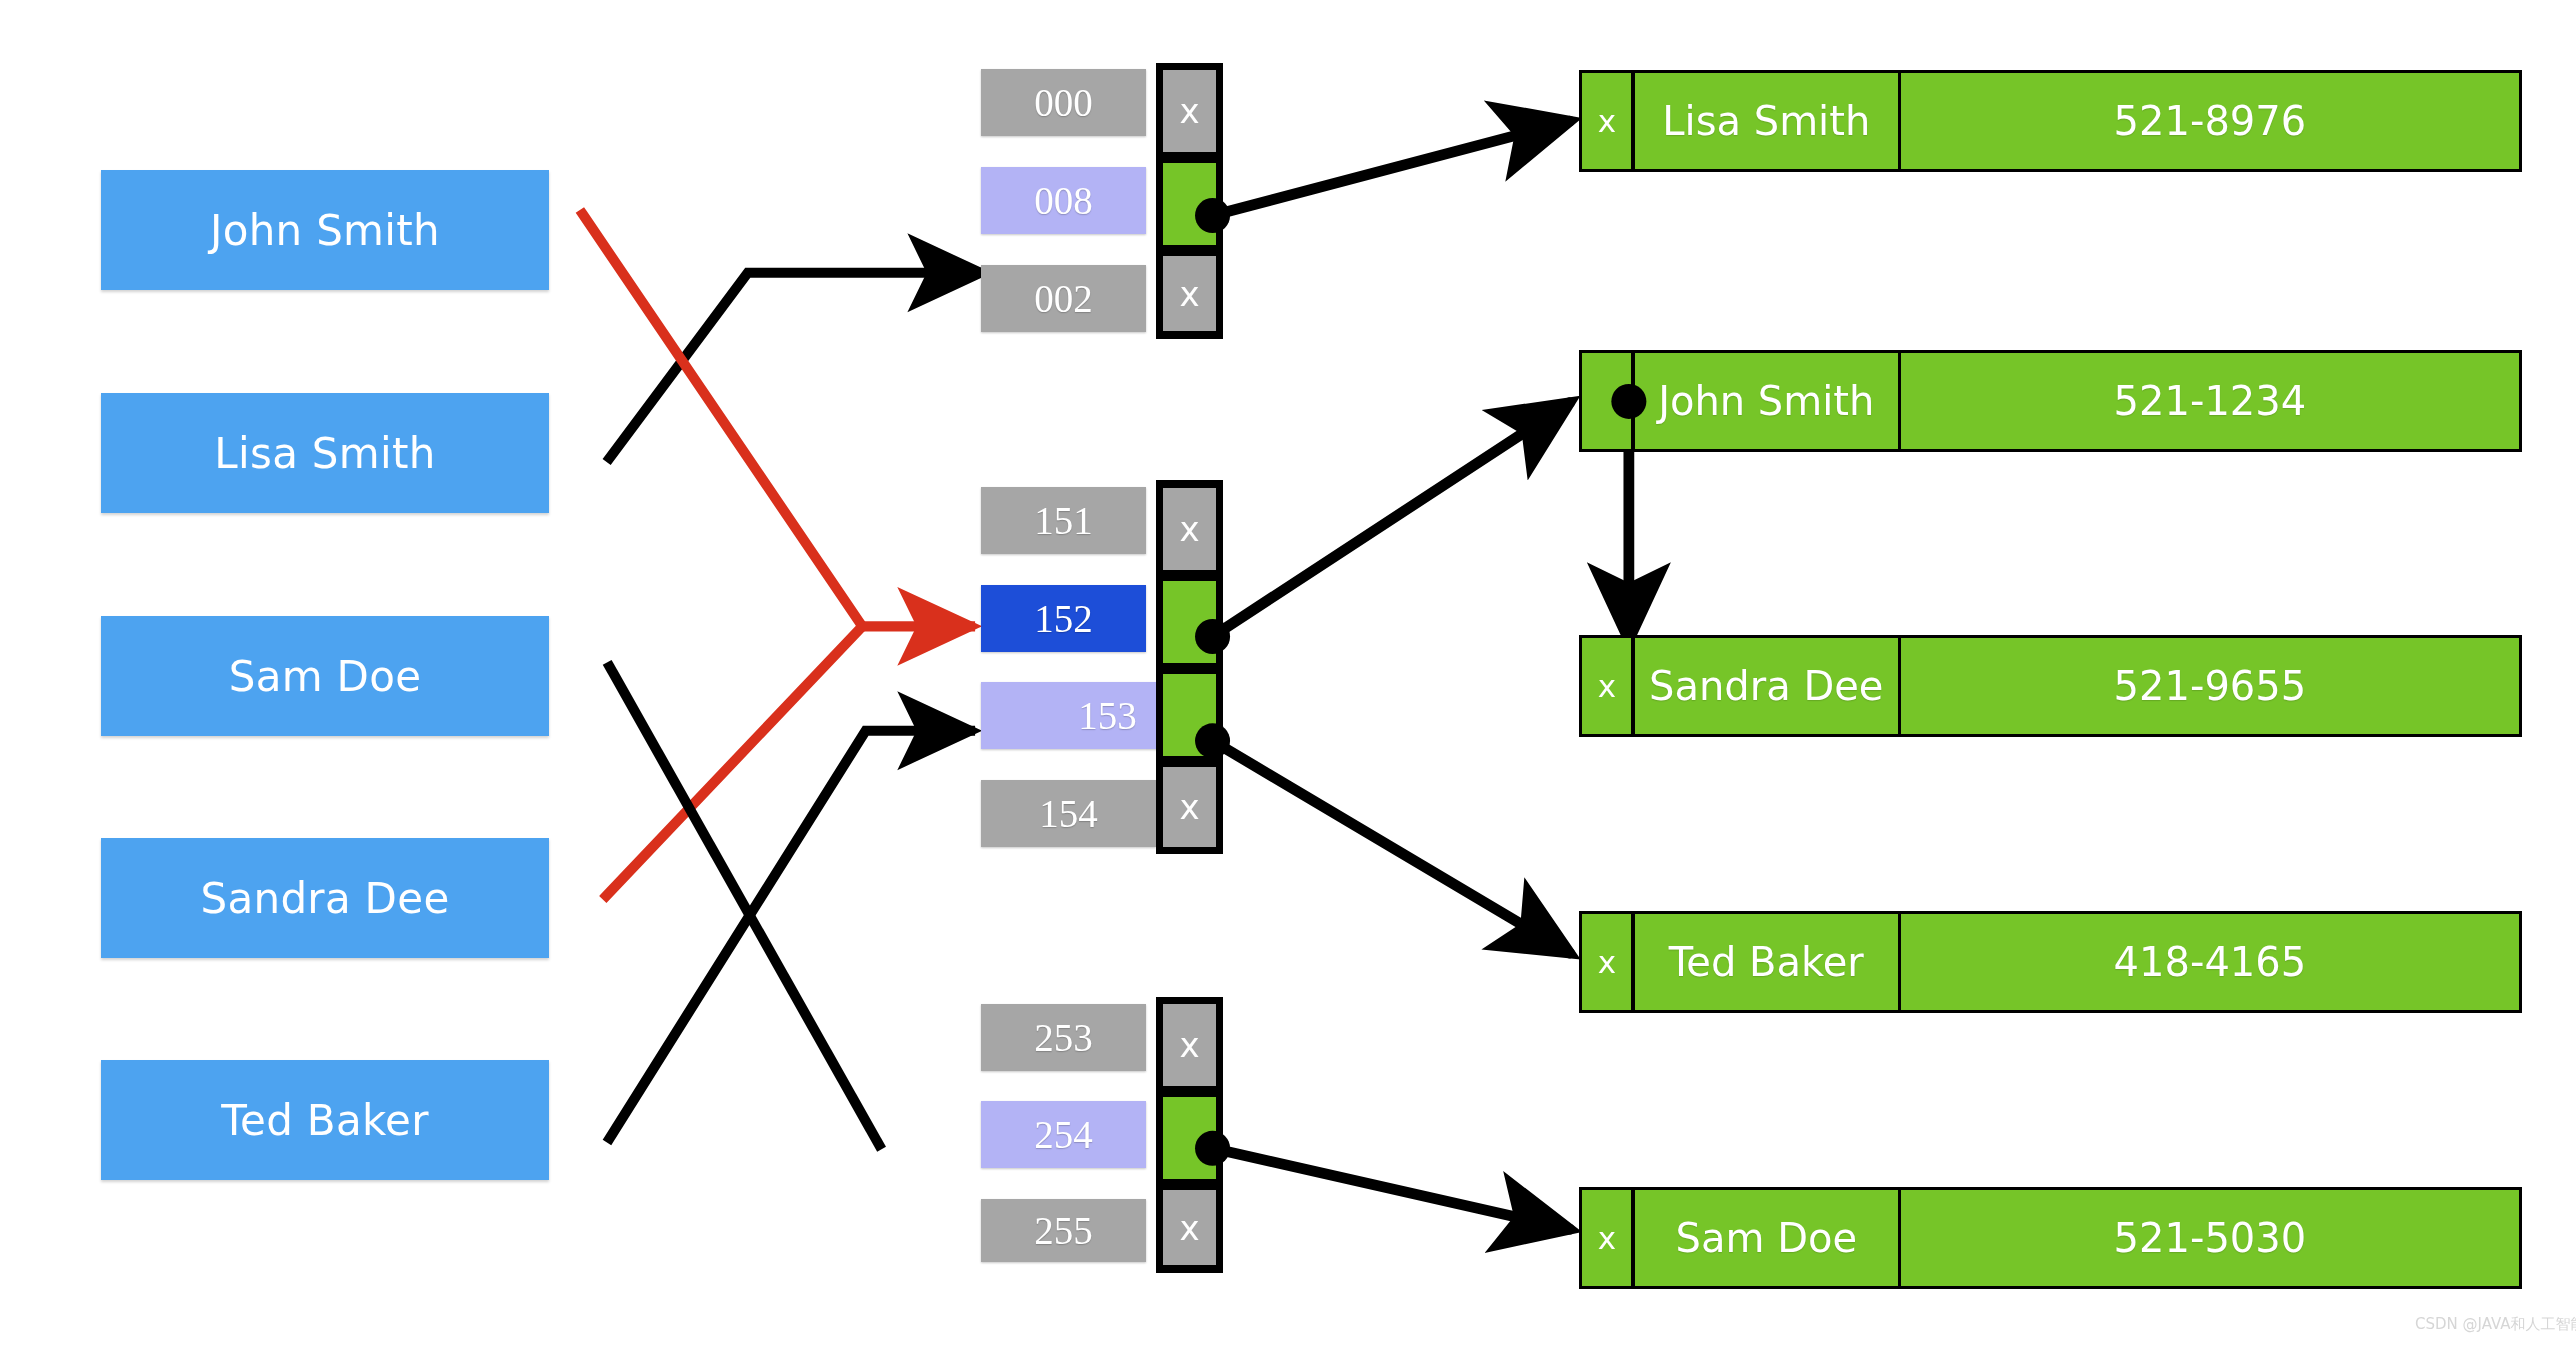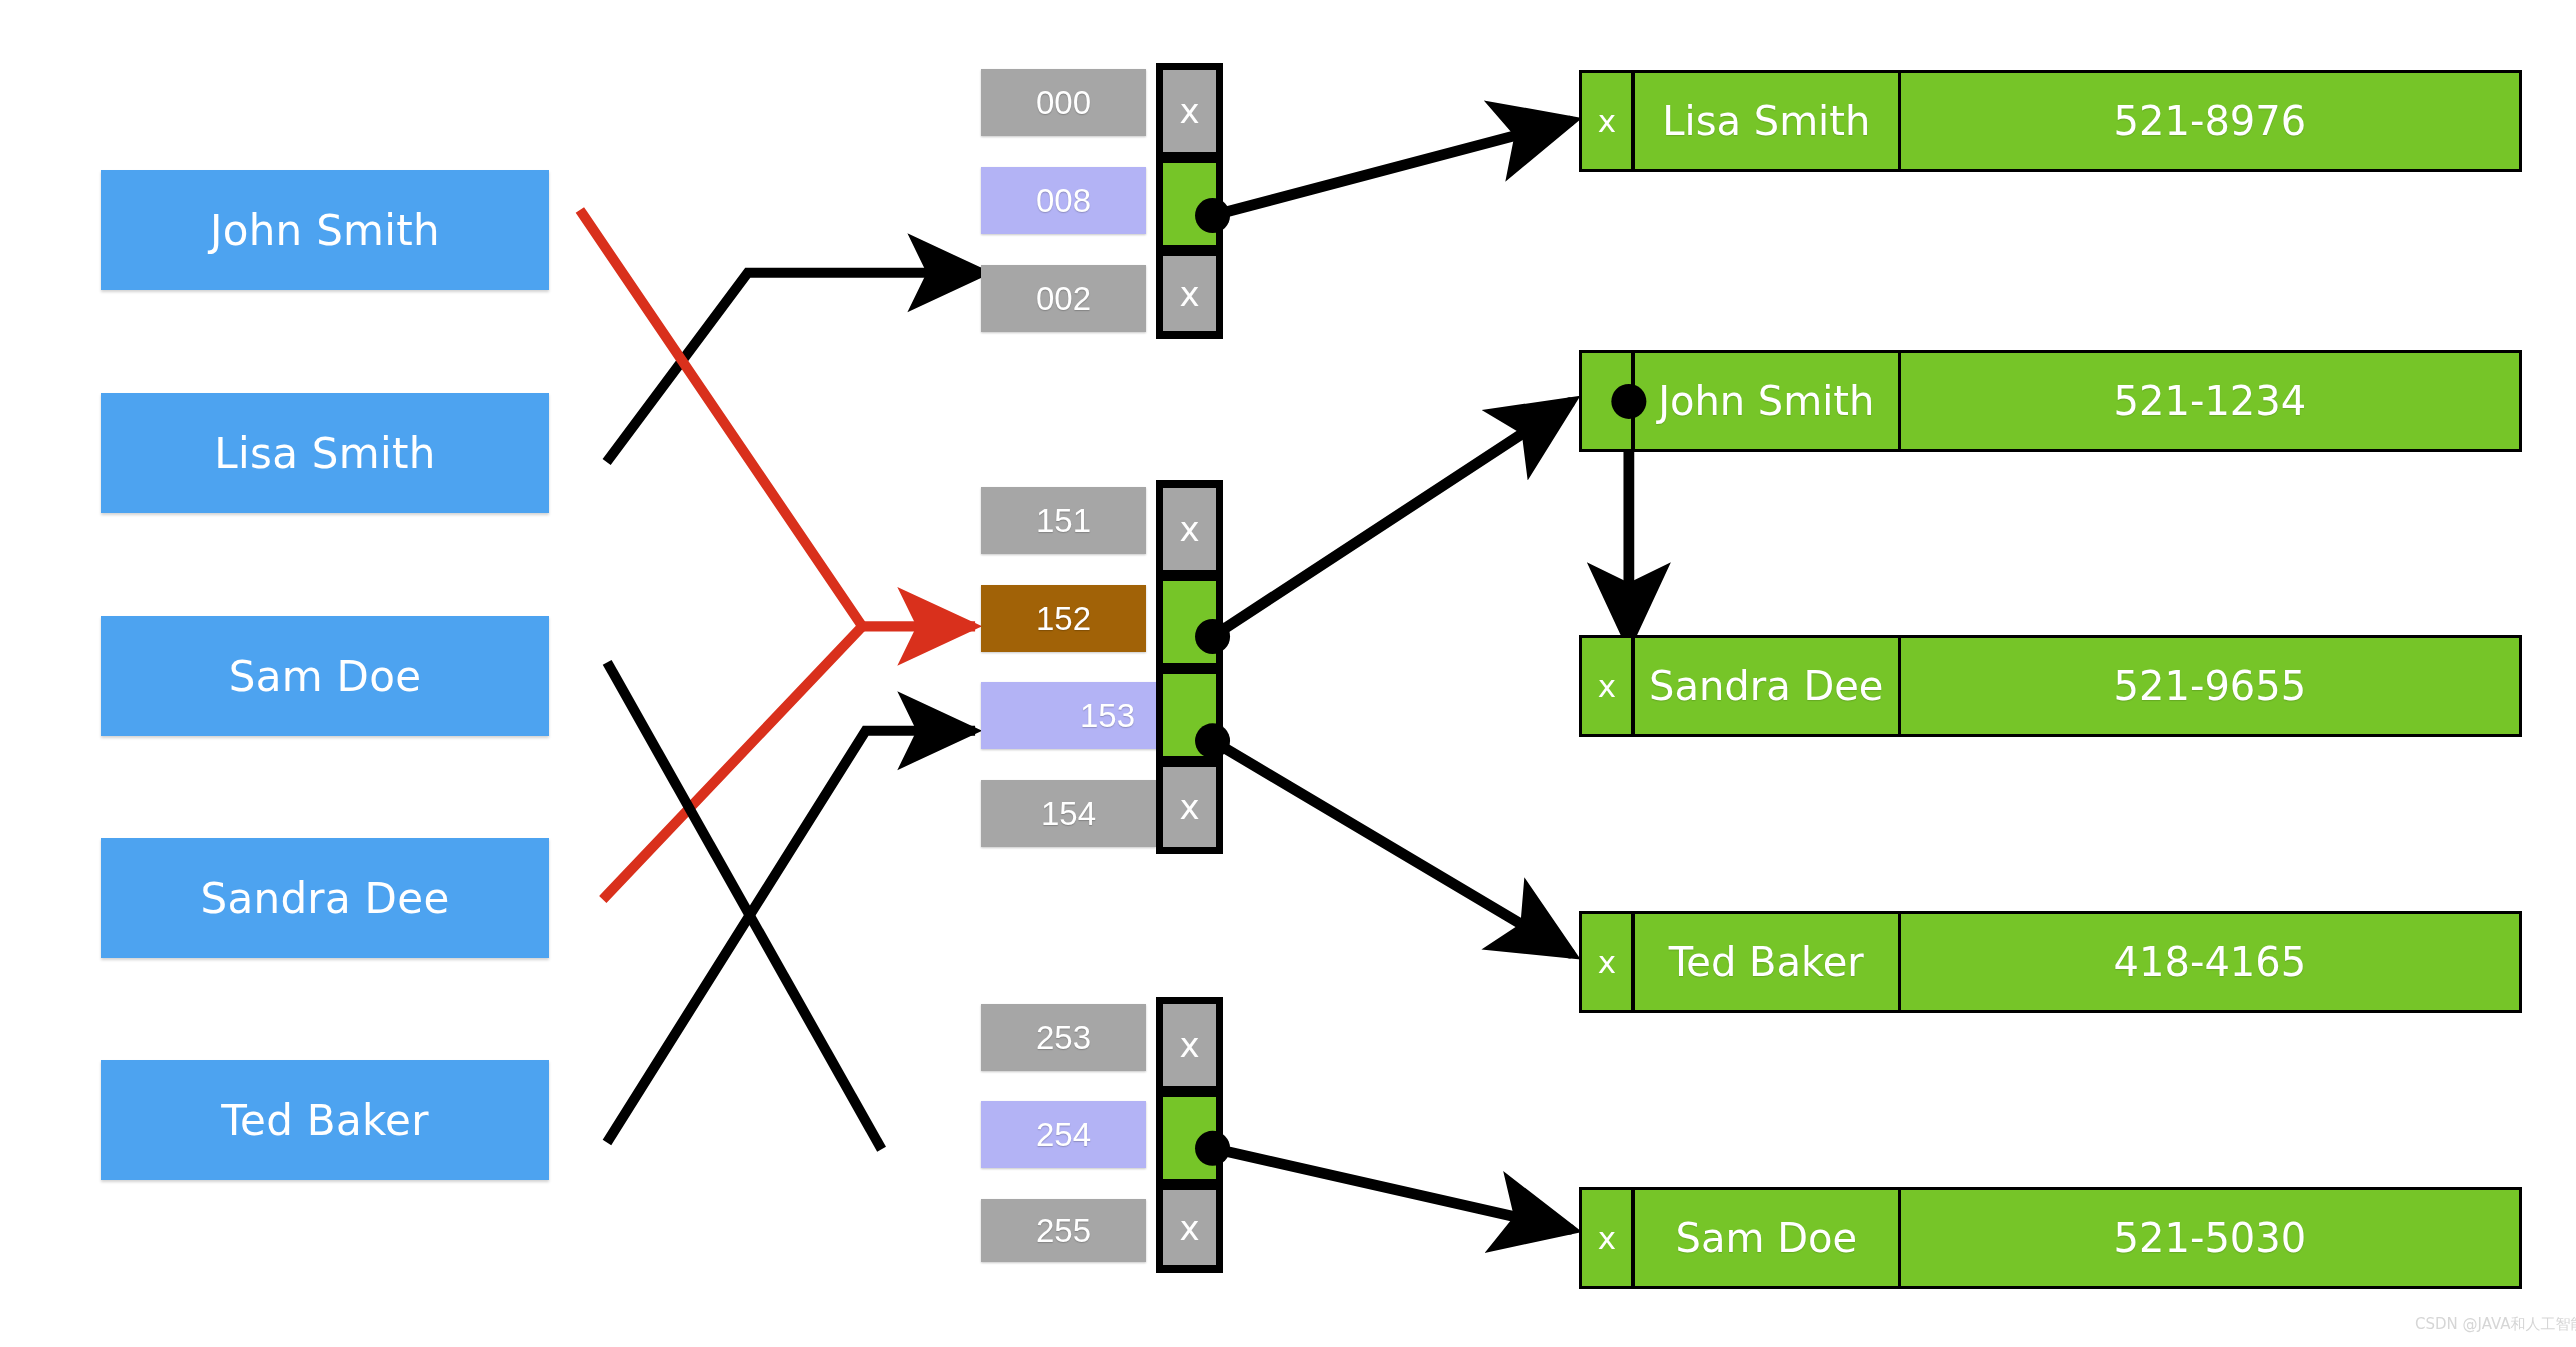--- a/index.html
+++ b/index.html
@@ -43,27 +43,27 @@
   
   .idx-cell {
     position: absolute;
     display: flex;
     align-items: center;
     justify-content: center;
     box-shadow: 0 1.3px 2px rgba(0,0,0,0.22);
   }
   .idx-cell .label {
     color: #ffffff;
-    font-size: 33px;
-    font-family: Liberation Sans, sans-serif;
+    font-size: 39px;
+    font-family: Liberation Serif, serif;
     text-shadow: 0 1.3px 1.3px rgba(0,0,0,0.22);
   }
   .idx-grey   { background: #a6a6a6; }
   .idx-lav    { background: #b3b3f5; }
-  .idx-red    { background: #a16207; }
+  .idx-red    { background: #1d4ed8; }
 
   
   .bucket-frame {
     position: absolute;
     background: #000000;
     box-sizing: border-box;
     padding: 4px;
   }
   .bucket-cell {
     position: absolute;

